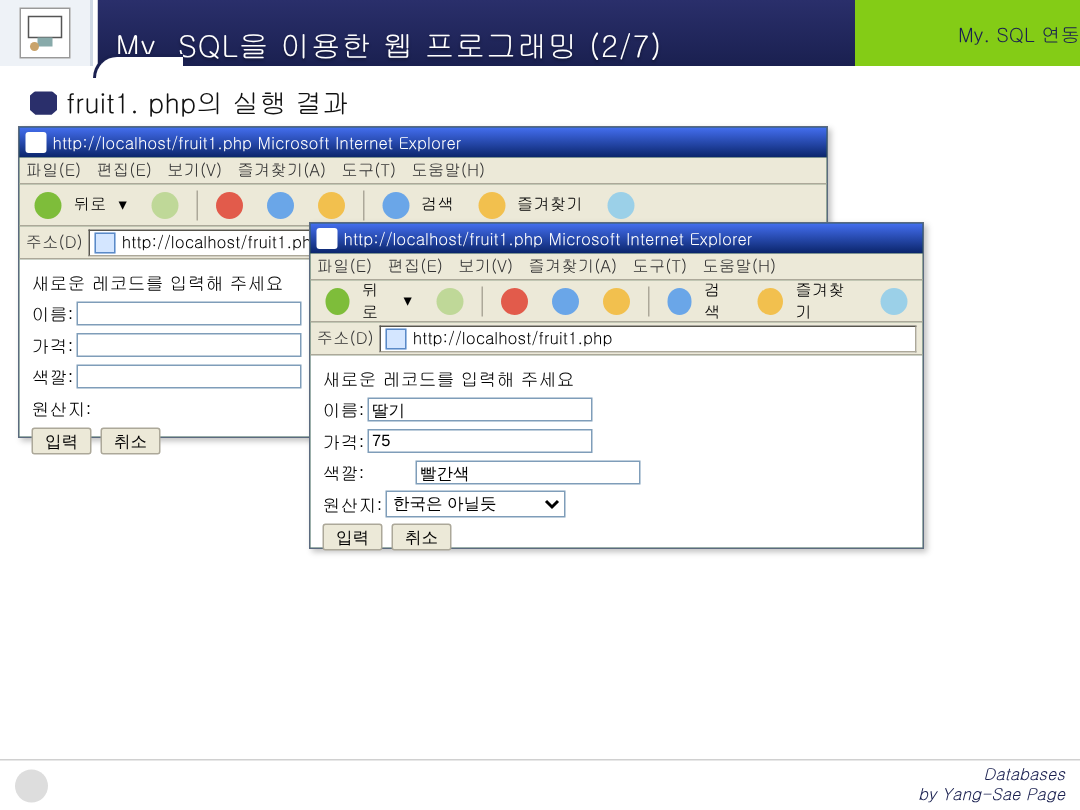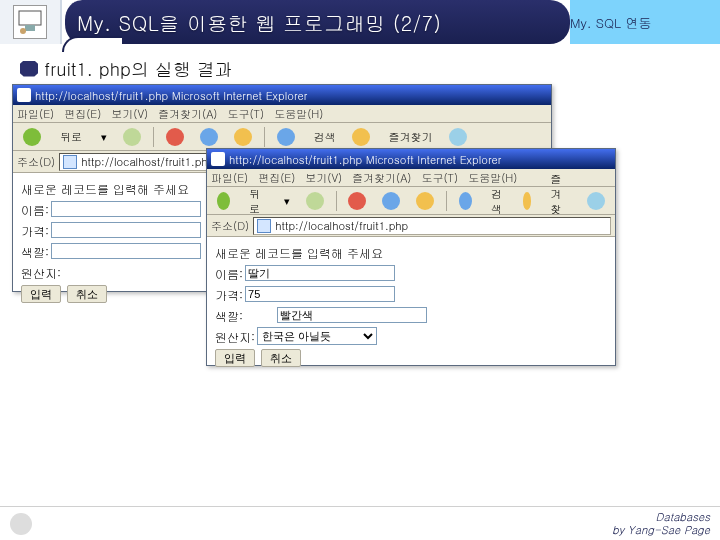--- a/index.html
+++ b/index.html
@@ -2,39 +2,39 @@
 <html><head>
 <meta charset="utf-8">
 <style>
   * { box-sizing: border-box; margin: 0; padding: 0; }
   body { width: 720px; height: 540px; font-family: "Malgun Gothic", Gulim, sans-serif; background: #fff; position: relative; overflow: hidden; }
 
   
   .hdr { height: 44px; display: flex; align-items: stretch; }
   .hdr-left { flex: 0 0 62px; background:#eef2f7; display:flex; align-items:center; justify-content:center; border-right:2px solid #cfd8e4;}
   .hdr-logo { width:34px; height:34px; background:#fff; border:1px solid #999; display:flex; align-items:center; justify-content:center; font-size:10px; color:#333;}
-  .hdr-title { flex:1; background:linear-gradient(#2a2f6b,#1a2050); display:flex; align-items:center; padding:0 12px; border-left:3px solid #fff;border-radius:20px;}
+  .hdr-title { flex:1; background:linear-gradient(#2a2f6b,#1a2050); display:flex; padding:15px 12px; border-left:3px solid #fff;}
   .hdr-title span { color:#fff; font-size:20px; font-weight:400; letter-spacing:0.5px; text-shadow:0 1px 2px rgba(0,0,0,0.4);}
-  .hdr-right { flex:0 0 150px; background:#7dd3fc; display:flex; align-items:center; justify-content:flex-start;}
+  .hdr-right { flex:0 0 150px; background:#84cc16; display:flex; align-items:center; justify-content:flex-end;}
   .hdr-right span { color:#1a2050; font-size:13px; font-weight:600;}
   .hdr-curve { position:absolute; left:62px; top:36px; width:60px; height:16px; background:#fff; border-top-left-radius:24px; border-top:2px solid #1a2050; border-left:2px solid #1a2050; z-index:4;}
 
   
   .section-title { position:absolute; top:56px; left:20px; display:flex; align-items:center; gap:6px;}
   .bullet { width:18px; height:16px; background:#2a2f6b; clip-path: polygon(20% 0, 80% 0, 100% 20%, 100% 80%, 80% 100%, 20% 100%, 0 80%, 0 20%); display:inline-block;}
   .section-title .txt { font-size:18px; color:#111; font-weight:500;}
 
   
   .bwin { position:absolute; background:#14532d; border:1px solid #5b6a7f; box-shadow:2px 2px 4px rgba(0,0,0,0.25); }
   .titlebar { height:20px; background:linear-gradient(#436eee,#0a246a); color:#fff; font-size:11px; display:flex; align-items:center; padding:0 4px; gap:4px;}
   .titlebar .ie-ico { width:14px; height:14px; background:#fff; border-radius:2px; display:inline-block;}
   .titlebar .t { flex:1; white-space:nowrap; overflow:hidden;}
   .menubar { height:18px; background:#ece9d8; border-bottom:1px solid #aca899; font-size:11px; display:flex; align-items:center; padding:0 4px; gap:10px; color:#333;}
   .toolbar { height:28px; background:#ece9d8; border-bottom:1px solid #aca899; display:flex; align-items:center; padding:0 4px; gap:4px; font-size:11px;}
-  .tb-btn { height:22px; display:flex; align-items:center; gap:19px; padding:0 5px; border:1px solid transparent; border-radius:3px;}
+  .tb-btn { height:22px; display:flex; align-items:center; gap:8px; padding:0 5px; border:1px solid transparent; border-radius:3px;}
   .tb-ico { width:18px; height:18px; border-radius:50%; display:inline-block;}
   .sep { width:1px; height:20px; background:#aca899; margin:0 2px;}
   .addrbar { height:22px; background:#ece9d8; border-bottom:1px solid #aca899; display:flex; align-items:center; padding:0 4px; gap:4px; font-size:11px;}
   .addrbar .lbl { color:#333; }
   .addrbar .addrbox { flex:1; height:18px; background:#fff; border:1px inset #aca899; display:flex; align-items:center; gap:4px; padding:0 3px;}
   .addrbox .pg-ico { width:14px; height:14px; background:#d4e6ff; border:1px solid #5b8ac7;}
   .addrbox .url { font-size:11px; color:#000; }
   .content { background:#fff; padding:6px 8px; font-size:12px; color:#000; }
   .content .row { display:flex; align-items:center; gap:2px; margin-bottom:3px; height:18px;}
   .content label { white-space:nowrap; }

